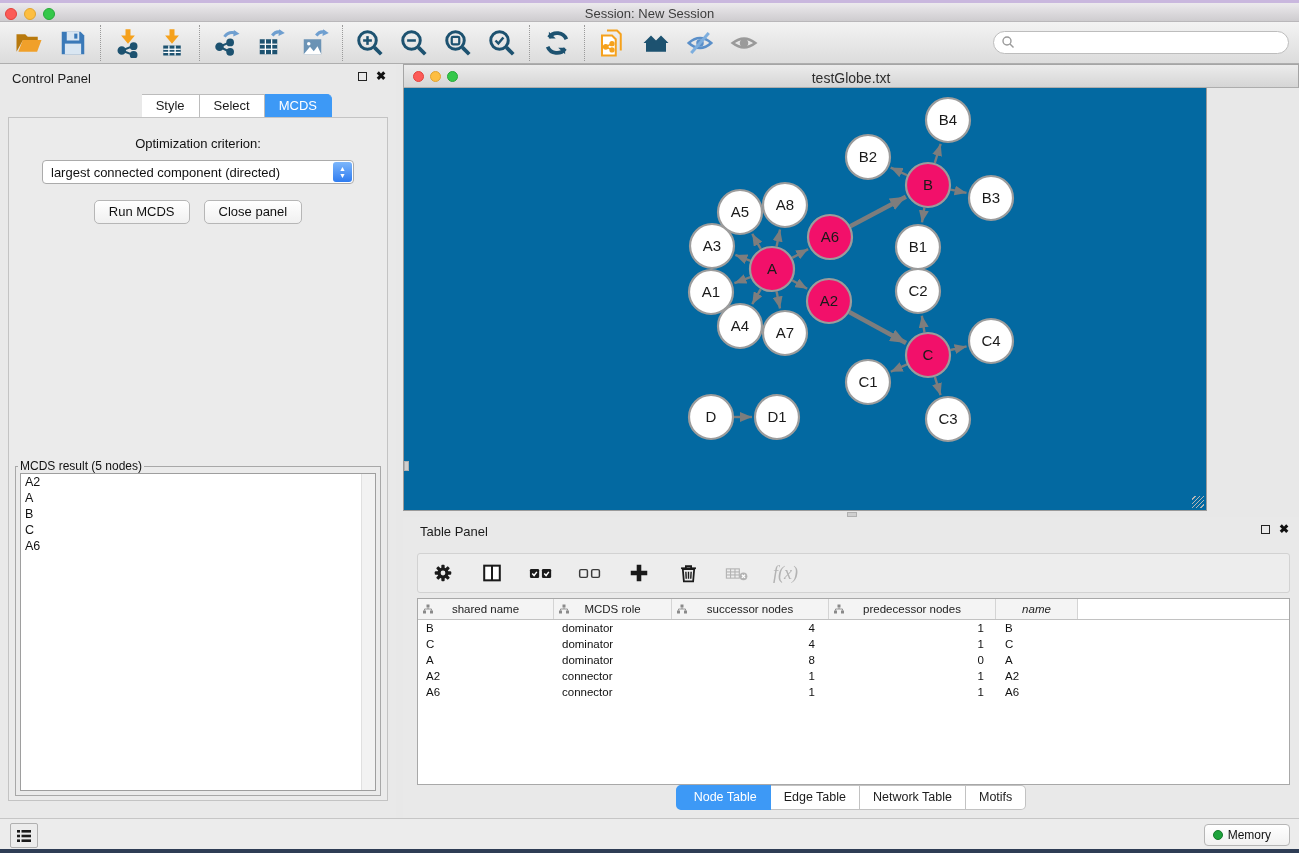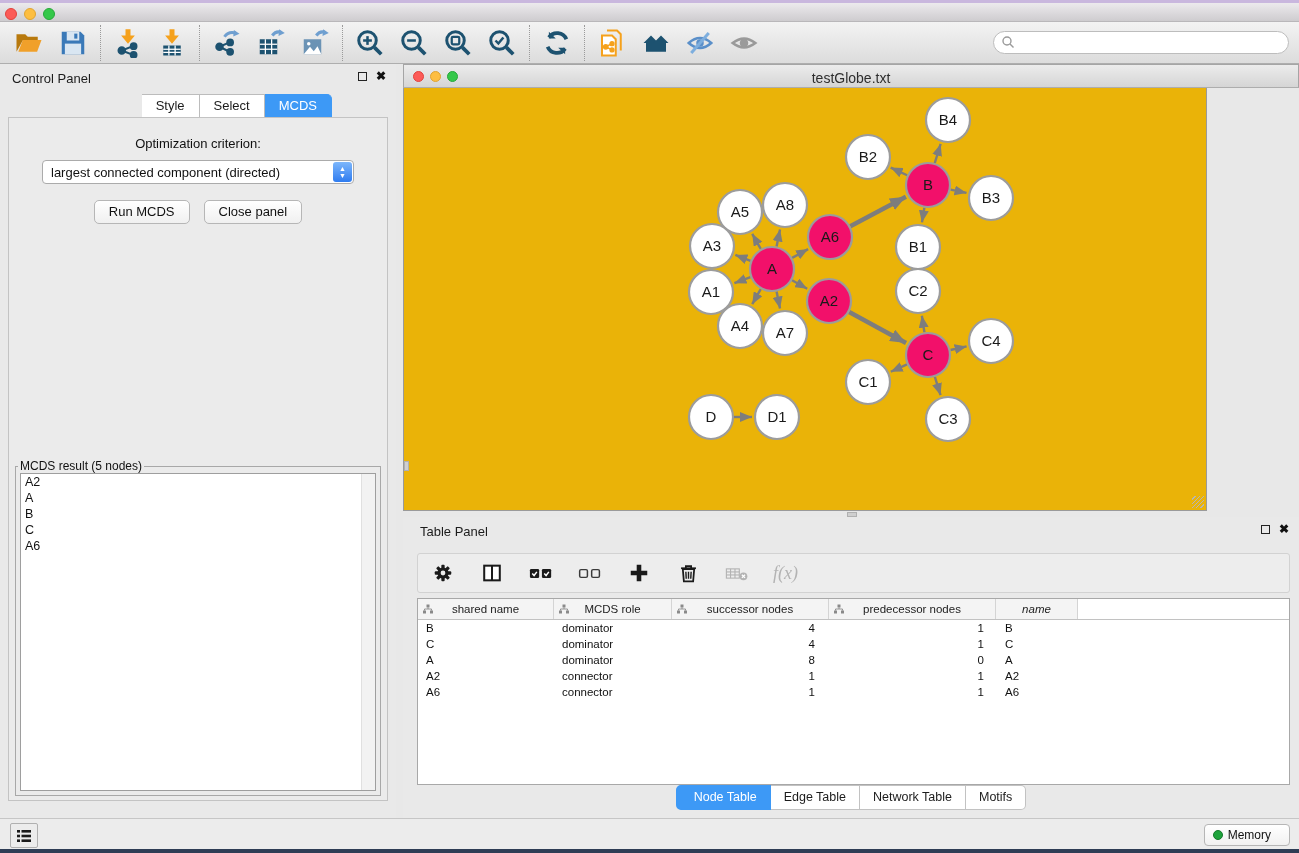--- a/index.html
+++ b/index.html
@@ -70,21 +70,21 @@
       background:#f2f2f2; border-left:1px solid #e0e0e0; }
   .mcds-item { font-size:12.5px; color:#111; padding:1px 0 1px 4px; line-height:14px; }
 
   
   .net-window { position:absolute; left:403px; top:64px; width:896px; height:447px; }
   .net-titlebar { position:absolute; left:0; top:0; width:100%; height:24px;
       background:linear-gradient(#ececec,#d5d5d5); border:1px solid #a5a5a5; border-bottom:1px solid #adadad; }
   .net-titlebar .lights { left:9px; top:6px; gap:6px; }
   .net-titlebar .light { width:11px; height:11px; }
   .net-title { position:absolute; left:0; right:0; top:5px; text-align:center; font-size:14px; color:#2e2e2e; }
-  .net-canvas { position:absolute; left:0; top:24px; width:804px; height:423px; background:#eab308;
+  .net-canvas { position:absolute; left:0; top:24px; width:804px; height:423px; background:#0369a1;
       border:1px solid #9a9a9a; border-top:none;padding-left:6px; }
   .net-canvas svg { position:absolute; left:0; top:0; }
   .resize-grip { position:absolute; right:2px; bottom:2px; width:12px; height:12px;
       background:repeating-linear-gradient(135deg, transparent 0 2px, #b5b5b5 2px 3px); }
   .split-handle-v { position:absolute; left:0px; top:373px; width:5px; height:10px; background:#cfcfcf; border:1px solid #b0b0b0; }
   .split-handle-h { position:absolute; left:403px; top:512px; width:896px; height:5px; }
   .split-handle-h .grip { position:absolute; left:444px; top:0; width:10px; height:5px; background:#cfcfcf; border:1px solid #b0b0b0; }
 
   
   .table-panel { position:absolute; left:403px; top:517px; width:896px; height:301px; background:#e9e9e9; }
@@ -129,20 +129,21 @@
 <div class="screen">
 
   <div class="wall-strip-top"></div>
 
   <div class="titlebar">
     <div class="lights">
       <div class="light red"></div>
       <div class="light yellow"></div>
       <div class="light green"></div>
     </div>
+    <div class="title">Session: New Session</div>
   </div>
 
   <div class="toolbar">
     <div class="tb-group" style="padding-left:2px;">
       <div class="tb-icon">
         <svg viewBox="0 0 24 24">
             <path d="M2 19 V5 h7 l2 2 h8 v3 H7 Z" fill="#b8790d"></path>
             <path d="M3.5 19 L7 9.5 h15 L18.5 19 Z" fill="#f0a02a"></path>
           </svg>
       </div>

